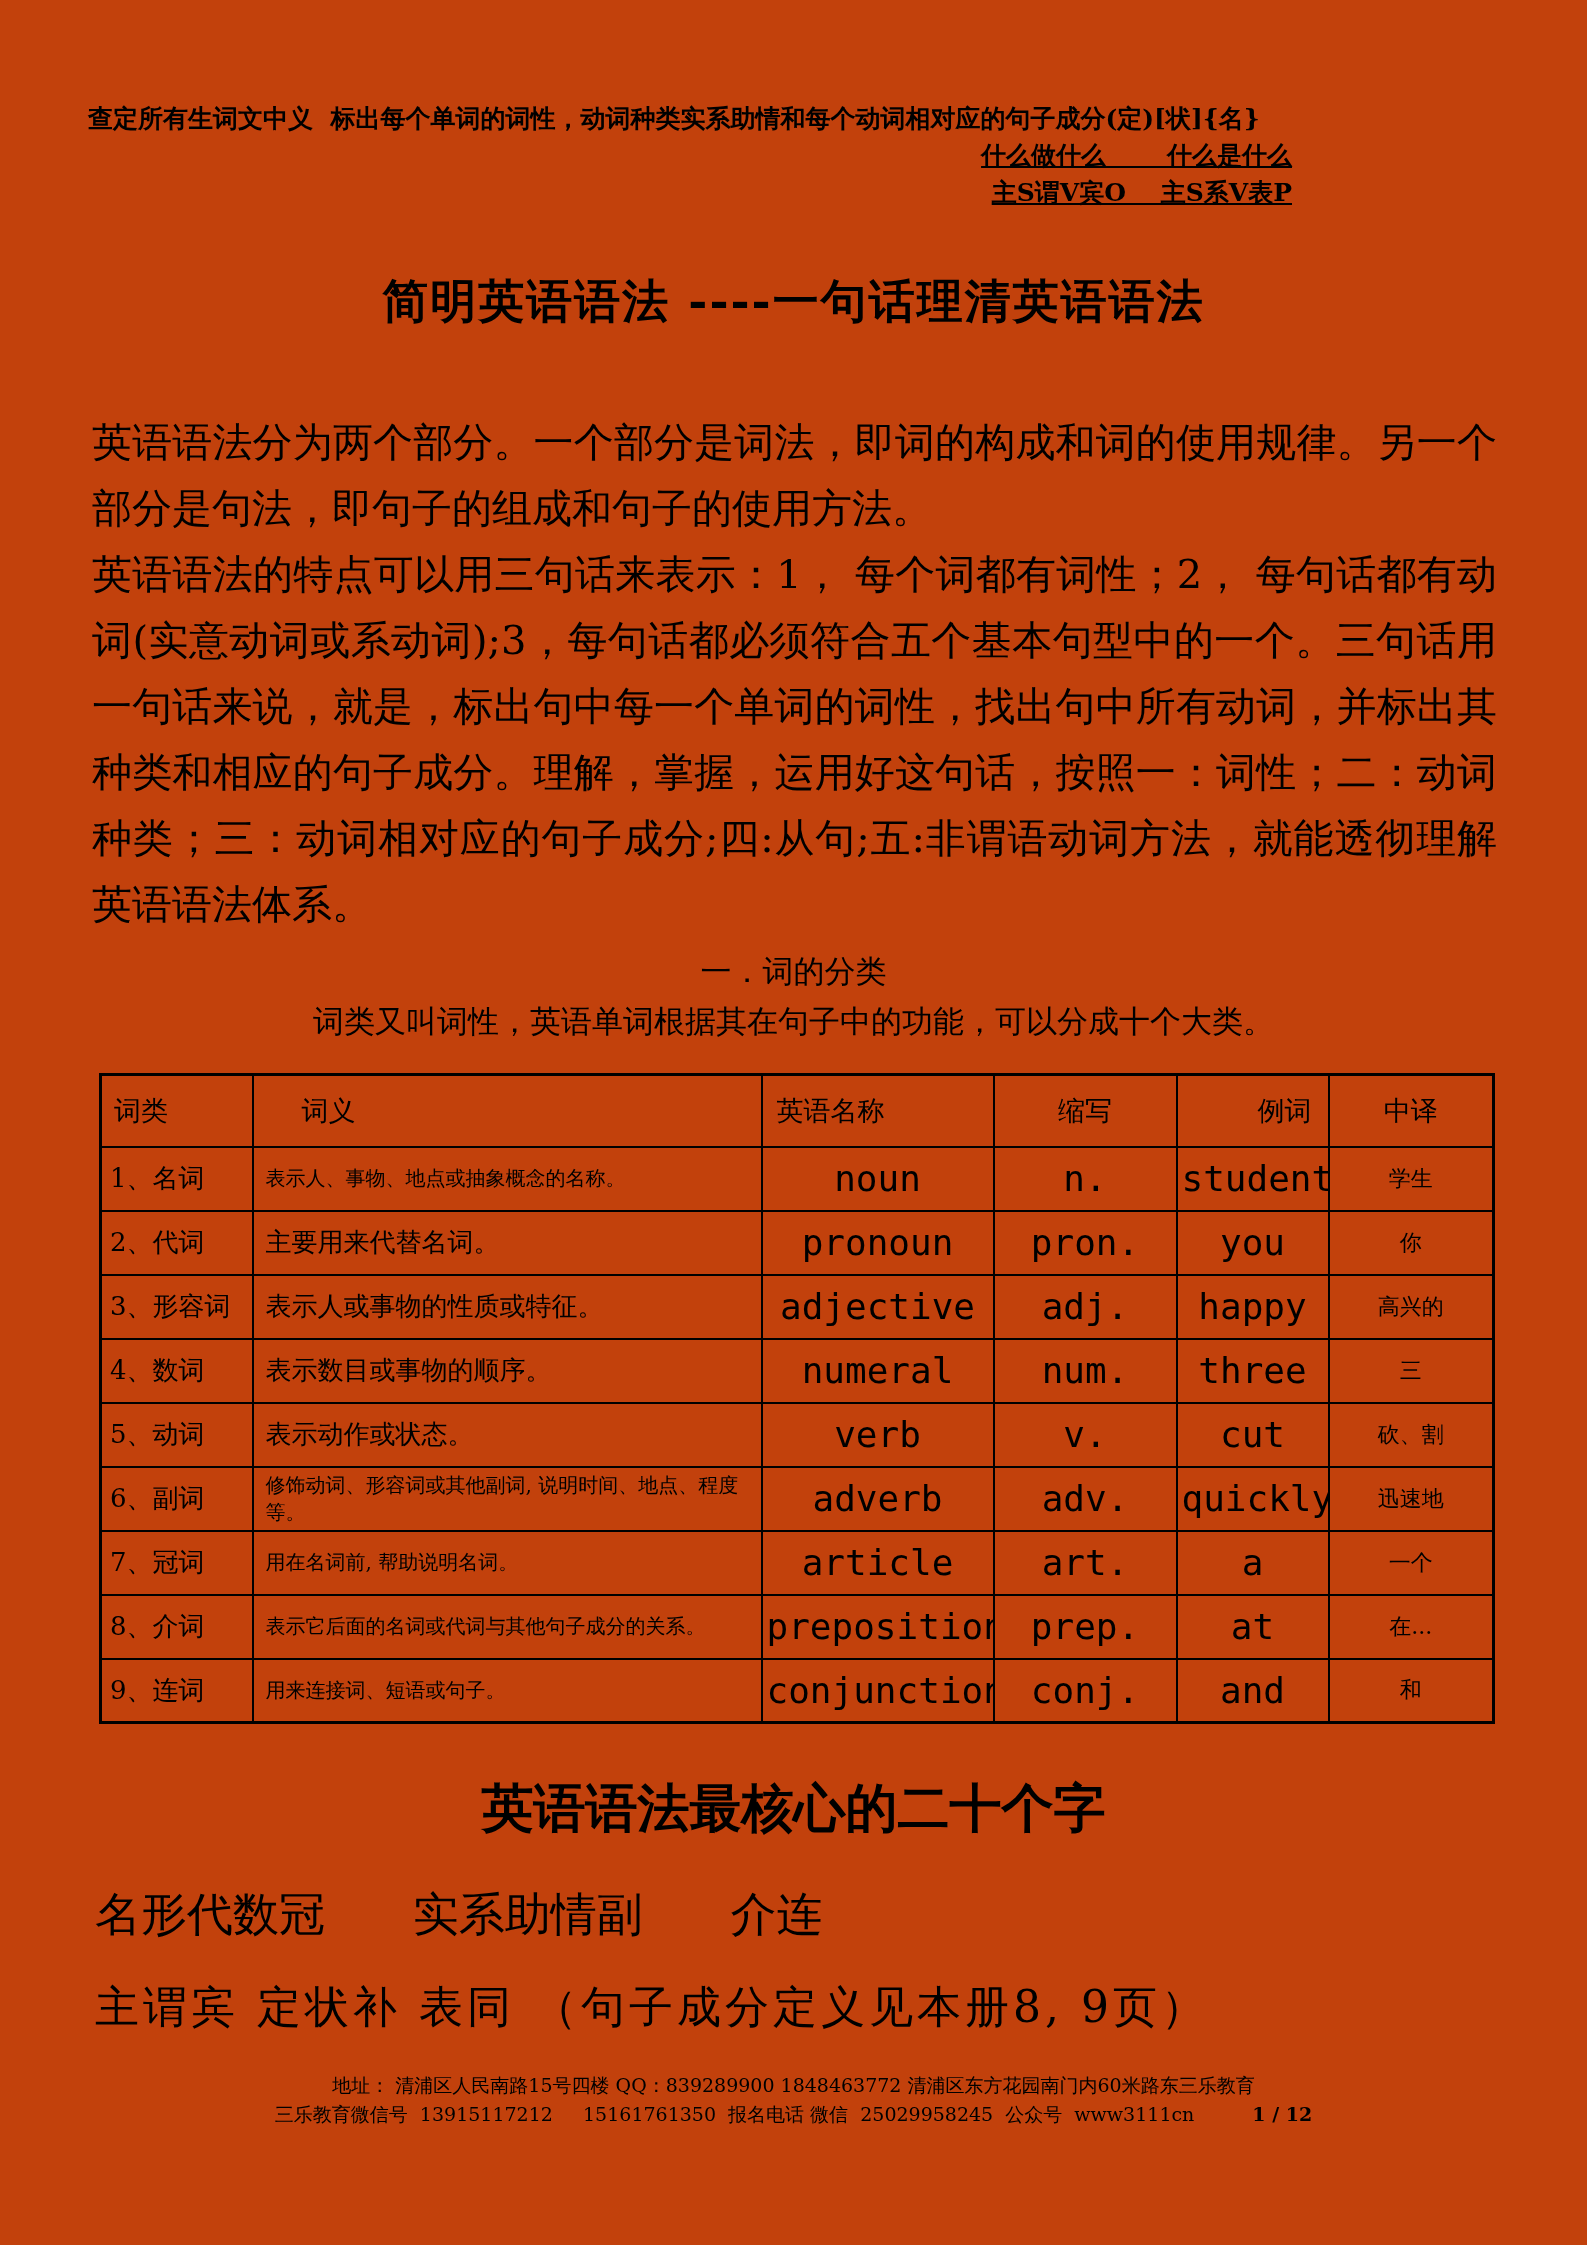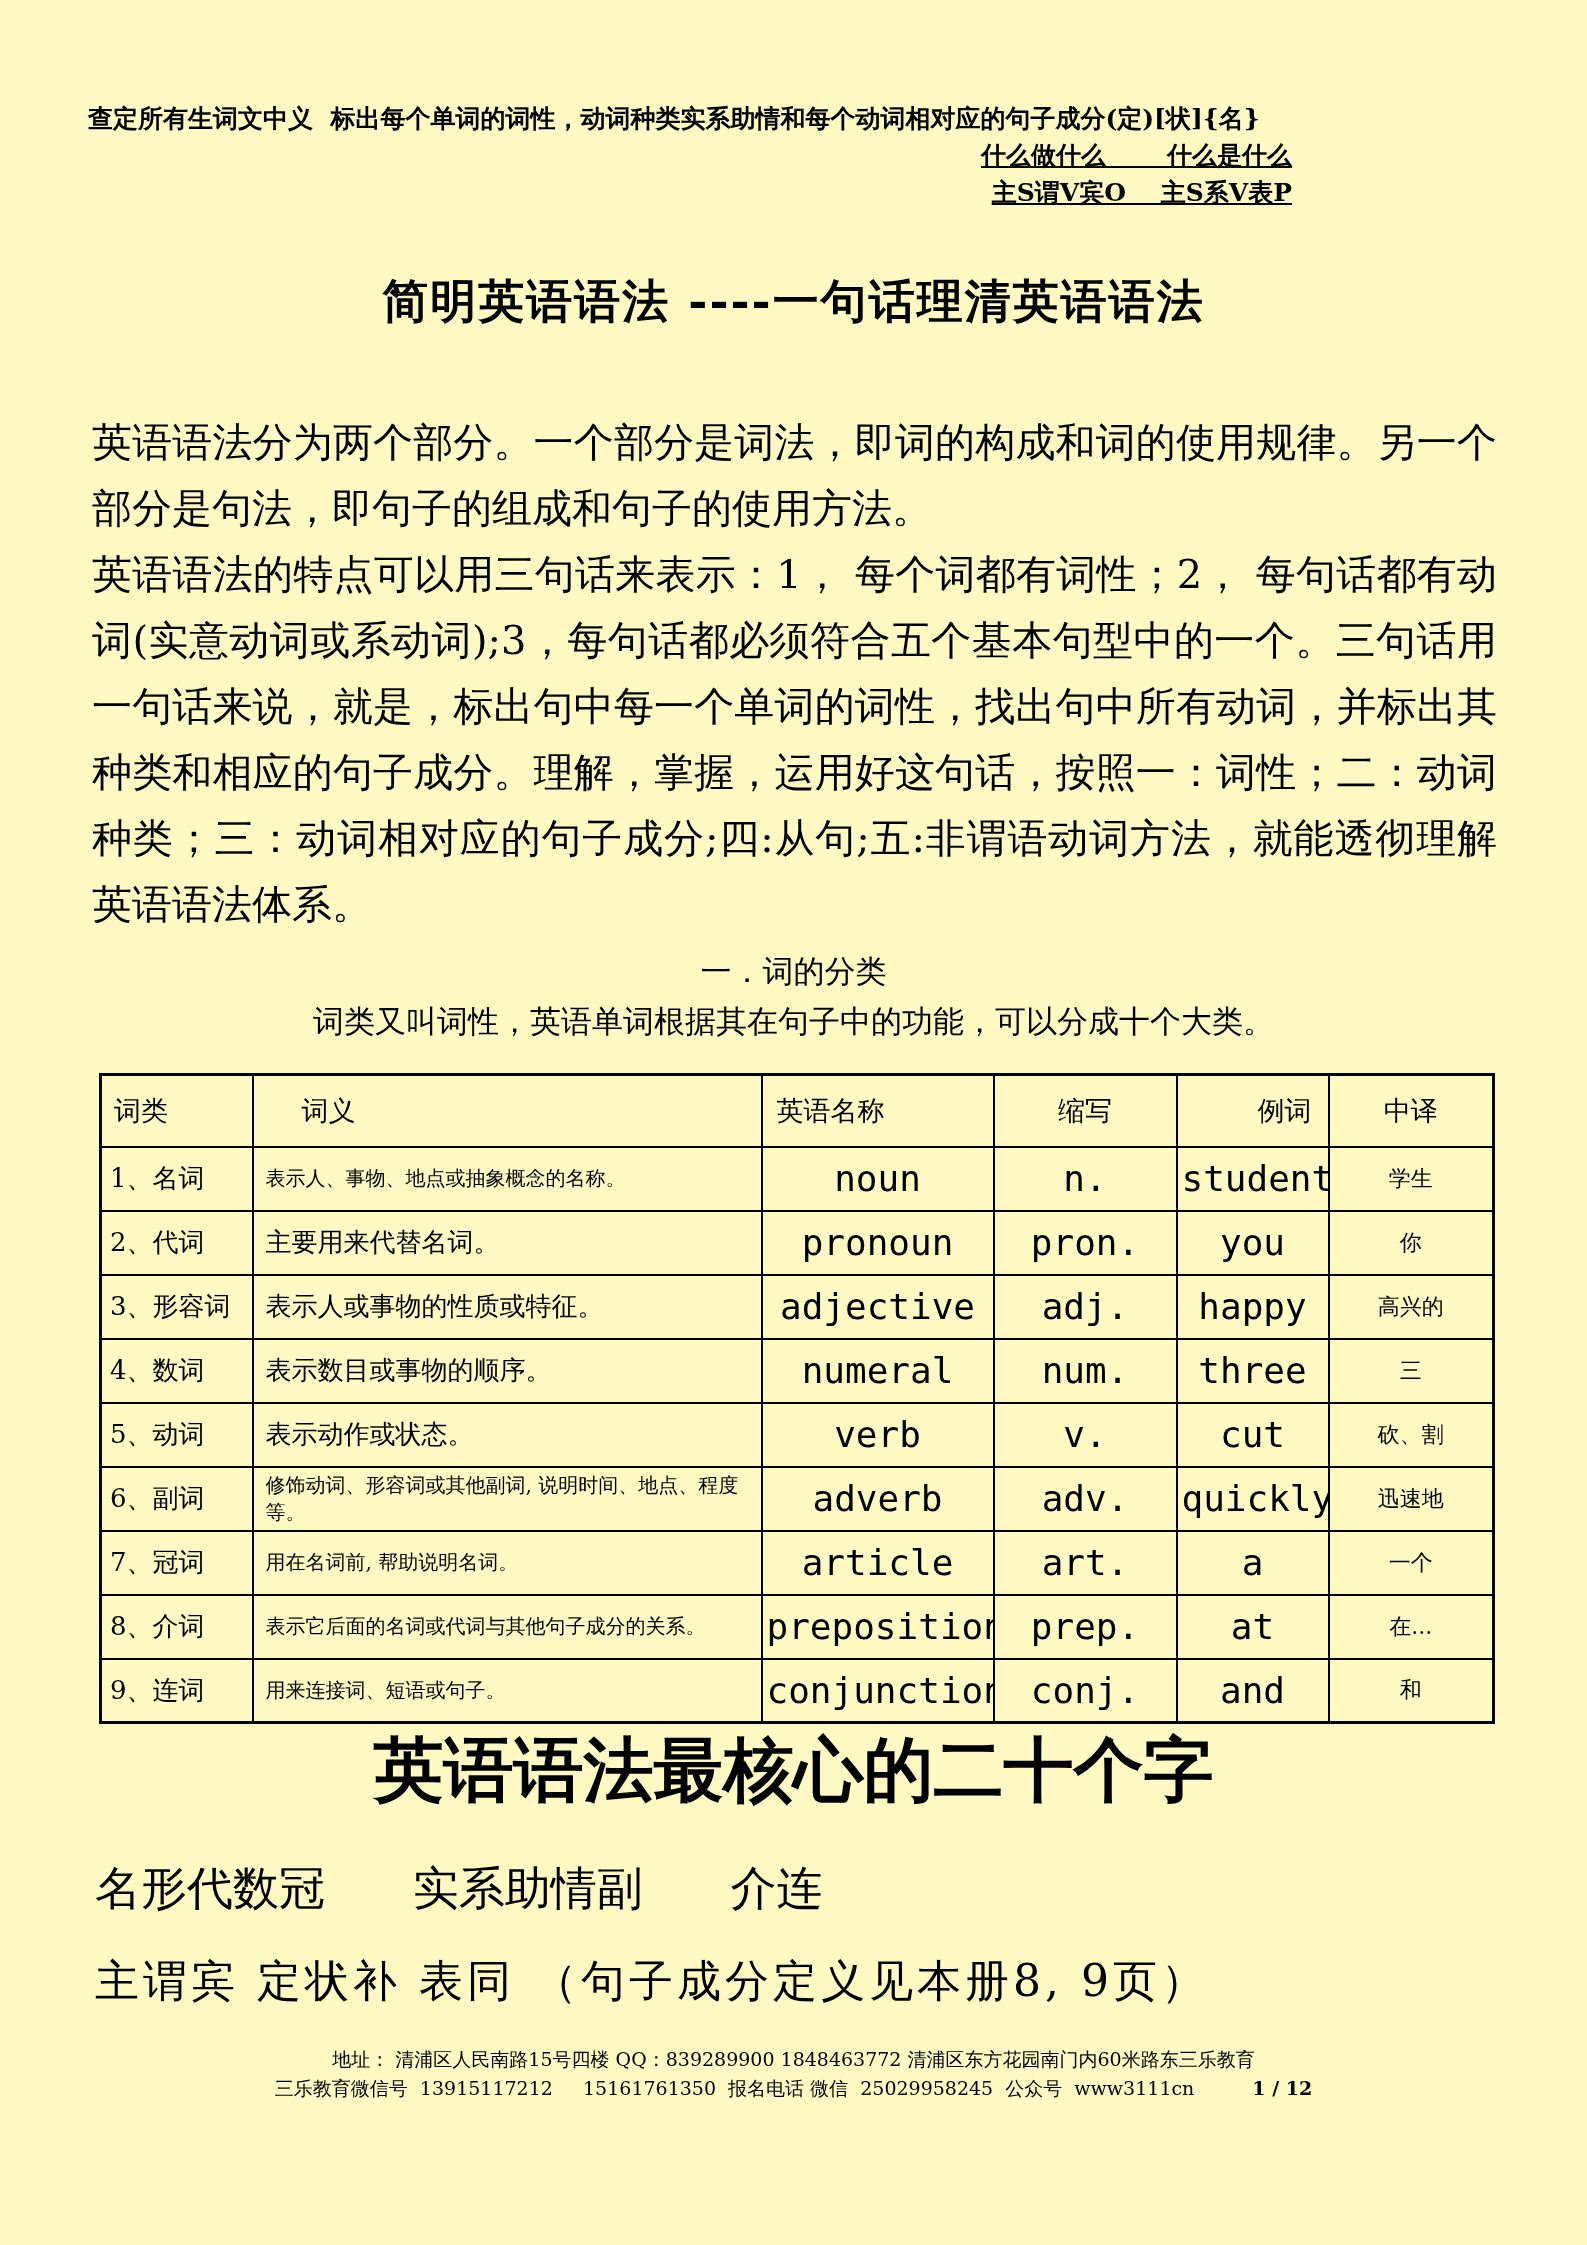--- a/index.html
+++ b/index.html
@@ -1,19 +1,19 @@
 <!DOCTYPE html>
 <html><head>
 <meta charset="utf-8">
 <style>
   html,body { margin:0; padding:0; background:#ffffff; }
   .page {
     position:relative;
     width:1587px; height:2245px;
-    background:#fef9c3; color:#000000;
+    background:#c2410c; color:#000000;
     font-family:"DejaVu Serif", serif;
     overflow:hidden;
     box-sizing:border-box;
   }
   
   .top-note {
     margin:100px 90px 0 88px;
     font-weight:bold;
     font-size:25px;
     line-height:37px;
@@ -78,22 +78,23 @@
   .pos-table td.c1 { font-size:26px; padding-left:12px; }
   .pos-table tr.small td.c1 { font-size:20px; }
   .pos-table td.c2, .pos-table td.c3, .pos-table td.c4 {
     font-family:"DejaVu Sans Mono", monospace;
     font-size:36px;
     text-align:center;
   }
   .pos-table td.c5 { font-size:22px; text-align:center; }
   
   .core-heading {
-    text-align:center;
-    font-size:70px;
+    margin-top:50px;
+    text-align:center;
+    font-size:52px;
     font-weight:bold;
   }
   .core-line1 {
     margin:40px 0 0 95px;
     font-size:46px;
     font-weight:normal;
     white-space:pre;
   }
   .core-line2 {
     margin:32px 0 0 95px;

